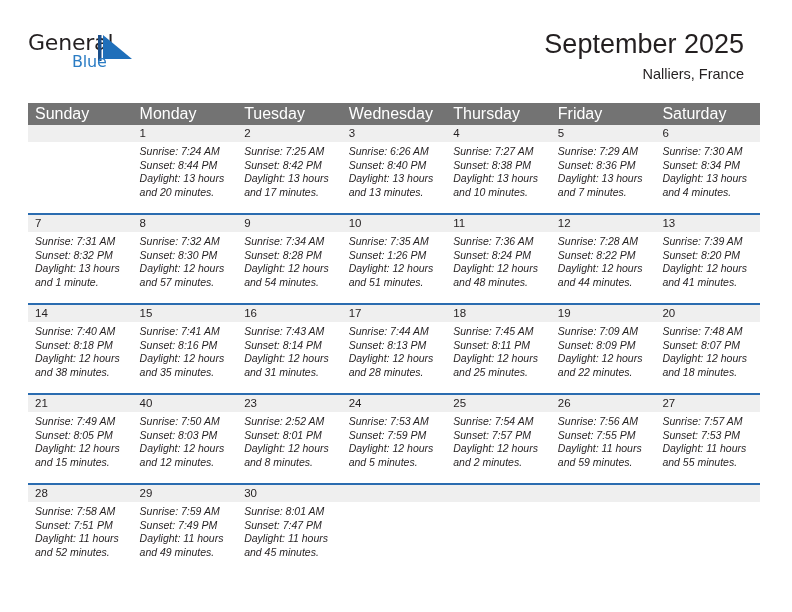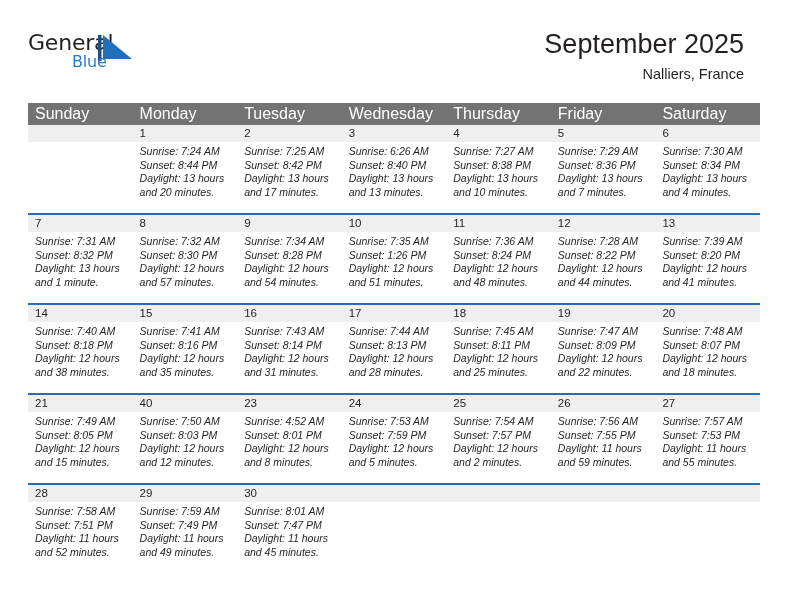--- a/index.html
+++ b/index.html
@@ -413,21 +413,21 @@
               <div>Sunset: 8:11 PM</div>
               <div>Daylight: 12 hours</div>
               <div>and 25 minutes.</div>
             </div>
           </div>
         </td>
         <td>
           <div class="daycell">
             <div class="daynum-band">19</div>
             <div class="daydetail">
-              <div>Sunrise: 7:47 AM</div>
+              <div>Sunrise: 7:09 AM</div>
               <div>Sunset: 8:09 PM</div>
               <div>Daylight: 12 hours</div>
               <div>and 22 minutes.</div>
             </div>
           </div>
         </td>
         <td>
           <div class="daycell">
             <div class="daynum-band">20</div>
             <div class="daydetail">
@@ -460,21 +460,21 @@
               <div>Sunset: 8:03 PM</div>
               <div>Daylight: 12 hours</div>
               <div>and 12 minutes.</div>
             </div>
           </div>
         </td>
         <td>
           <div class="daycell">
             <div class="daynum-band">23</div>
             <div class="daydetail">
-              <div>Sunrise: 4:52 AM</div>
+              <div>Sunrise: 2:52 AM</div>
               <div>Sunset: 8:01 PM</div>
               <div>Daylight: 12 hours</div>
               <div>and 8 minutes.</div>
             </div>
           </div>
         </td>
         <td>
           <div class="daycell">
             <div class="daynum-band">24</div>
             <div class="daydetail">

